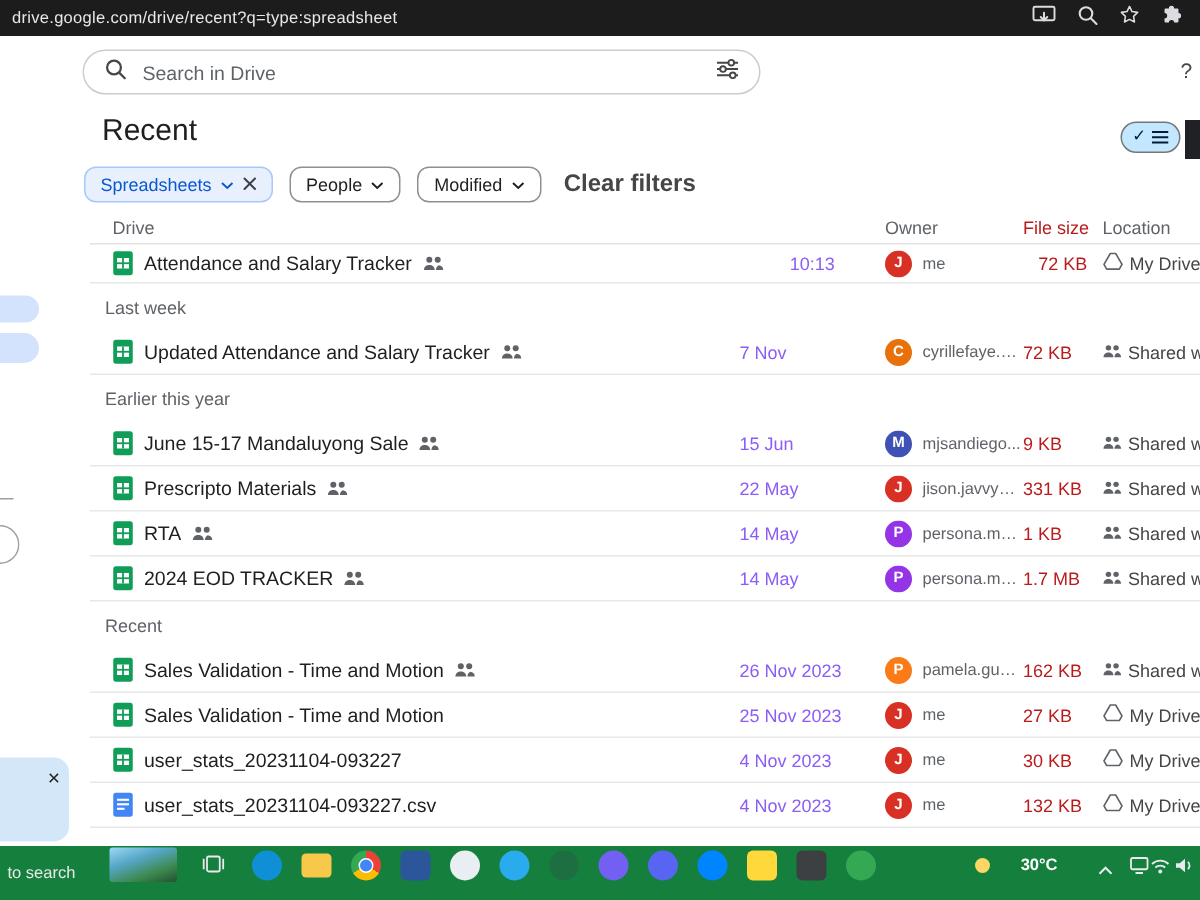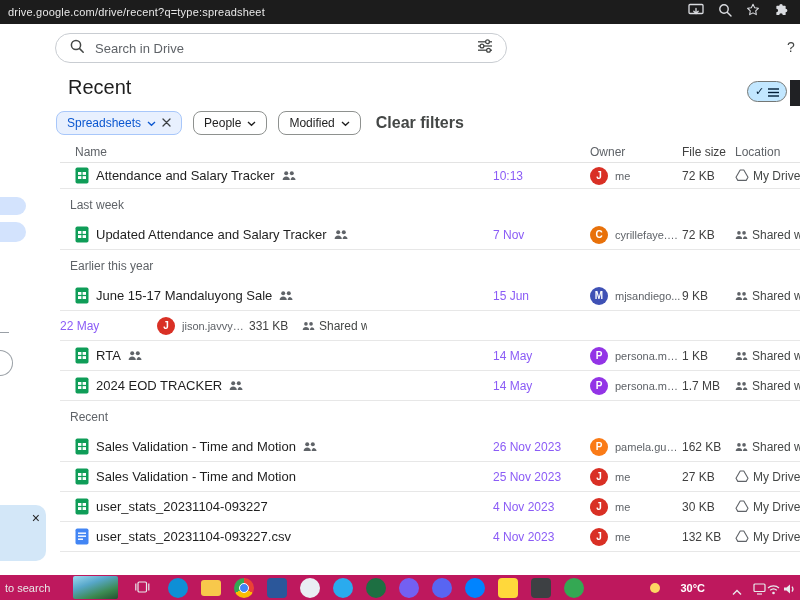--- a/index.html
+++ b/index.html
@@ -27,46 +27,46 @@
   .chips{position:absolute;left:56px;top:87px;display:flex;align-items:center;gap:11px;}
   .chip{height:24px;border:1px solid #8e918f;border-radius:8px;padding:0 10px;display:flex;align-items:center;gap:6px;font-size:12px;background:#fff;color:#1f1f1f;cursor:pointer;white-space:nowrap;}
   .chip.active{background:#e8f0fe;border-color:#a8c7fa;color:#0b57d0;}
   .clear-filters{border:none;background:none;font-size:16px;color:#444746;font-weight:700;cursor:pointer;padding:0 4px;}
 
   
   .file-table{position:absolute;left:60px;right:0;top:118px;}
   .thead,.row{display:flex;align-items:center;}
   .thead{height:21px;border-bottom:1px solid #e3e3e3;font-size:12px;color:#5f6368;}
   .row{height:30px;border-bottom:1px solid #e7e7e7;cursor:pointer;}
-  .section:first-child .row{height:26px;}
+  .section:first-child .row{height:26px;text-align:center;}
   .section-label{height:31px;display:flex;align-items:center;padding-left:10px;font-size:12px;color:#5f6368;}
   .col{flex:none;}
   .col.name{flex:1 1 auto;min-width:0;padding-left:15px;display:flex;align-items:center;gap:7px;}
   .col.date{width:97px;font-size:12px;color:#8b5cf6;white-space:nowrap;overflow:hidden;}
   .col.owner{width:92px;display:flex;align-items:center;gap:7px;overflow:hidden;}
-  .col.size{width:53px;font-size:12px;color:#404040;white-space:nowrap;}
+  .col.size{width:53px;font-size:12px;color:#b91c1c;white-space:nowrap;}
   .col.loc{width:65px;display:flex;align-items:center;gap:4px;overflow:hidden;}
   .file-name{font-size:13px;color:#1f1f1f;white-space:nowrap;overflow:hidden;text-overflow:ellipsis;}
   .owner-name{font-size:11px;color:#5f6368;white-space:nowrap;overflow:hidden;text-overflow:ellipsis;}
   .loc-text{font-size:12px;color:#444746;white-space:nowrap;}
   .avatar{width:18px;height:18px;border-radius:50%;color:#fff;font-size:10px;font-weight:700;display:flex;align-items:center;justify-content:center;flex:none;}
   .ficon{display:flex;align-items:center;flex:none;}
   .shared-icon{display:flex;align-items:center;flex:none;}
 
   
   .left-pill{position:absolute;left:0;width:26px;background:#d3e3fd;}
   .left-pill.p1{top:173px;height:18px;border-radius:0 9px 9px 0;}
   .left-pill.p2{top:198px;height:20px;border-radius:0 10px 10px 0;}
   .left-line{position:absolute;left:0;top:308px;width:9px;height:1px;background:#9aa0a6;}
   .left-circle{position:absolute;left:0;top:326px;width:13px;height:26px;background:#fff;border:1px solid #9aa0a6;border-left:none;border-radius:0 13px 13px 0;}
   .toast{position:absolute;left:0;top:481px;width:46px;height:56px;background:#d3e7f8;border-radius:0 10px 10px 0;}
   .toast-close{position:absolute;right:6px;top:6px;font-size:14px;color:#1f1f1f;line-height:1;cursor:pointer;}
 
   
-  .taskbar{position:absolute;left:0;right:0;bottom:0;height:25px;background:#be185d;}
+  .taskbar{position:absolute;left:0;right:0;bottom:0;height:36px;background:#15803d;}
   .tb-search-text{position:absolute;left:5px;top:50%;transform:translateY(-50%);color:#e8e8e8;font-size:11px;}
   .weather-widget{position:absolute;left:73px;top:1px;width:45px;height:23px;border-radius:2px;background:linear-gradient(160deg,#9ed9f2 0%,#57a7c9 35%,#3c8a51 70%,#24512f 100%);}
   .taskview{position:absolute;left:134px;top:5px;}
   .tb-apps{position:absolute;left:168px;top:2px;display:flex;gap:13px;align-items:center;height:21px;}
   .tb-app{width:20px;height:20px;border-radius:50%;flex:none;cursor:pointer;position:relative;}
   .tb-app.file-explorer{border-radius:3px;height:16px;}
   .tb-app.word,.tb-app.sticky-notes,.tb-app.obs{border-radius:4px;}
   .tb-app.chrome{background:conic-gradient(#ea4335 0 120deg,#fbbc05 120deg 240deg,#34a853 240deg 360deg);}
   .tb-app.chrome::after{content:"";position:absolute;left:50%;top:50%;width:8px;height:8px;margin:-5px 0 0 -5px;background:#4285f4;border:1.5px solid #fff;border-radius:50%;}
   .tray-temp{position:absolute;right:95px;top:0;height:25px;display:flex;align-items:center;gap:20px;color:#fff;font-size:11px;cursor:pointer;font-weight:bold;}
@@ -158,21 +158,21 @@
         <span>Modified</span>
         <span><svg width="9" height="6" viewBox="0 0 9 6">
               <path d="M1 1 L4.5 4.3 L8 1" fill="none" stroke="currentColor" stroke-width="1.3"></path>
             </svg></span>
       </div>
       <button class="clear-filters">Clear filters</button>
     </div>
 
     <div class="file-table">
       <div class="thead">
-        <div class="col name">Name</div>
+        <div class="col name">Drive</div>
         <div class="col date"></div>
         <div class="col owner">Owner</div>
         <div class="col size">File size</div>
         <div class="col loc">Location</div>
       </div>
       <div id="file-list">
   <div class="section">
 
     <div class="section-rows">
   <div class="row">
@@ -293,20 +293,40 @@
                       <circle cx="4.2" cy="3.2" r="2"></circle>
                       <circle cx="9.8" cy="3.2" r="2"></circle>
                       <path d="M0.6 10 c0-2.2 1.7-3.4 3.6-3.4 1.9 0 3.6 1.2 3.6 3.4 z"></path>
                       <path d="M8.6 10 c0.1-1.5 0.8-2.6 1.9-3.1 1.6 0.1 3 1.3 3 3.1 z"></path>
                     </svg></span>
       <span class="loc-text">Shared wi...</span>
     </div>
   </div>
 
   <div class="row">
+    <div class="col name">
+      <span class="ficon sheets">
+                    <svg width="14" height="17" viewBox="0 0 14 17">
+                      <rect x="0.5" y="0.5" width="13" height="16" rx="1.8" fill="#0f9d58"></rect>
+                      <rect x="3" y="5" width="8" height="7" fill="#fff"></rect>
+                      <rect x="6.4" y="5" width="1.2" height="7" fill="#0f9d58"></rect>
+                      <rect x="3" y="7.9" width="8" height="1.2" fill="#0f9d58"></rect>
+                    </svg>
+                  </span>
+
+      <span class="file-name">Prescripto Materials</span>
+      <span class="shared-icon">
+                    <svg width="14" height="11" viewBox="0 0 14 11" fill="#5f6368">
+                      <circle cx="4.2" cy="3.2" r="2"></circle>
+                      <circle cx="9.8" cy="3.2" r="2"></circle>
+                      <path d="M0.6 10 c0-2.2 1.7-3.4 3.6-3.4 1.9 0 3.6 1.2 3.6 3.4 z"></path>
+                      <path d="M8.6 10 c0.1-1.5 0.8-2.6 1.9-3.1 1.6 0.1 3 1.3 3 3.1 z"></path>
+                    </svg>
+                  </span>
+    </div>
     <div class="col date cell-date">22 May</div>
     <div class="col owner">
       <span class="avatar" style="background: rgb(217, 48, 37);">J</span>
       <span class="owner-name">jison.javvy@...</span>
     </div>
     <div class="col size cell-size">331 KB</div>
     <div class="col loc">
 
       <span class="loc-people-icon"><svg width="13" height="10" viewBox="0 0 14 11" fill="#5f6368">
                       <circle cx="4.2" cy="3.2" r="2"></circle>

